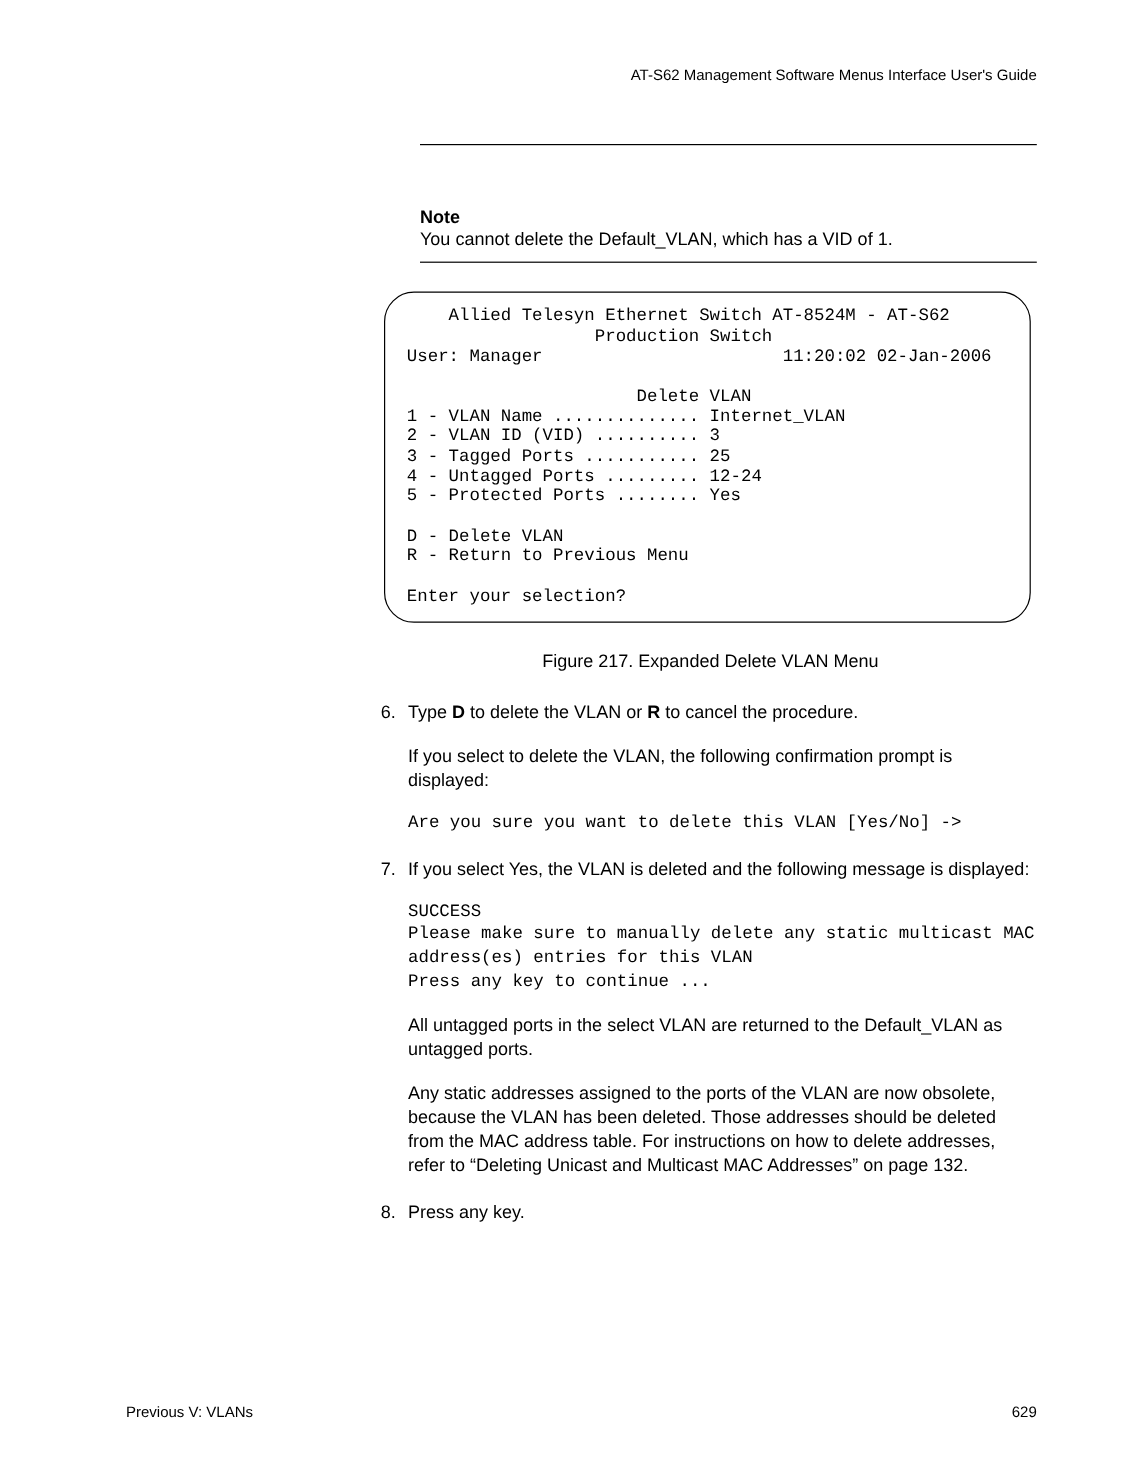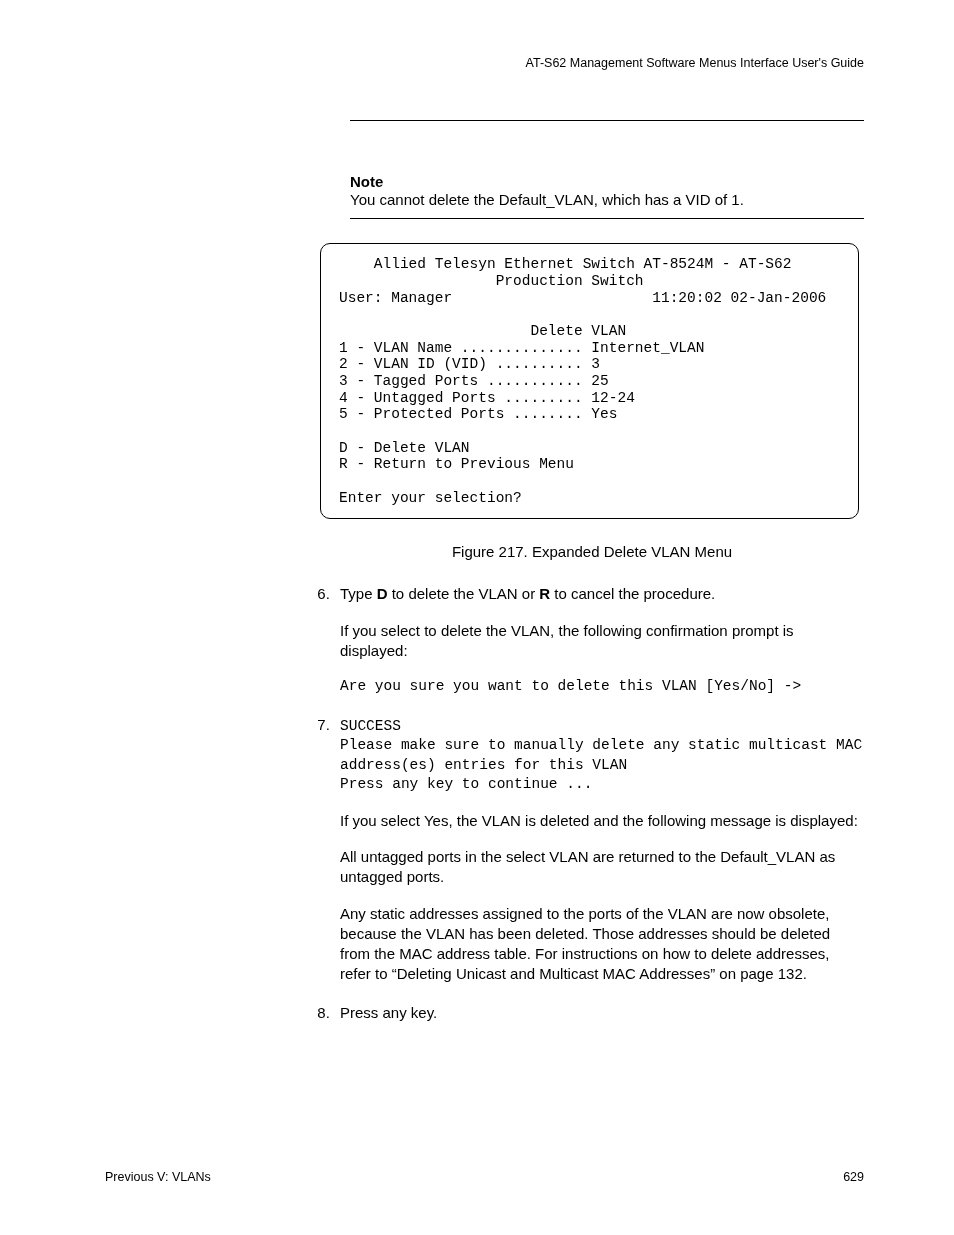--- a/index.html
+++ b/index.html
@@ -43,21 +43,21 @@
     margin-left: 225px;
     margin-right: 0;
     font-size: 15px;
     line-height: 1.35;
     margin-bottom: 20px;
   }
   .terminal {
     margin-left: 215px;
     margin-right: 5px;
     border: 1px solid #000;
-    border-radius: 10px;
+    border-radius: 25px;
     padding: 12px 10px 12px 18px;
     font-family: "Courier New", Courier, monospace;
     font-size: 14.5px;
     line-height: 1.15;
     white-space: pre;
     margin-bottom: 24px;
   }
   .figure-caption {
     text-align: center;
     font-size: 15px;
@@ -130,24 +130,24 @@
 
   <ol class="steps" start="6">
     <li>
       <div class="step-main">
         <span>Type </span><b>D</b><span> to delete the VLAN or </span><b>R</b><span> to cancel the procedure.</span>
       </div>
       <div class="step-sub">If you select to delete the VLAN, the following confirmation prompt is displayed:</div>
       <div class="step-sub mono-block">Are you sure you want to delete this VLAN [Yes/No] -&gt;</div>
     </li>
     <li>
+      <div class="step-sub">If you select Yes, the VLAN is deleted and the following message is displayed:</div>
       <div class="step-sub mono-block">SUCCESS
 Please make sure to manually delete any static multicast MAC address(es) entries for this VLAN
 Press any key to continue ...</div>
-      <div class="step-sub">If you select Yes, the VLAN is deleted and the following message is displayed:</div>
       <div class="step-sub">All untagged ports in the select VLAN are returned to the Default_VLAN as untagged ports.</div>
       <div class="step-sub">Any static addresses assigned to the ports of the VLAN are now obsolete, because the VLAN has been deleted. Those addresses should be deleted from the MAC address table. For instructions on how to delete addresses, refer to “Deleting Unicast and Multicast MAC Addresses” on page 132.</div>
     </li>
     <li>
       <div class="step-main">Press any key.</div>
     </li>
   </ol>
 
   <div class="footer">
     <span>Previous V: VLANs</span>

